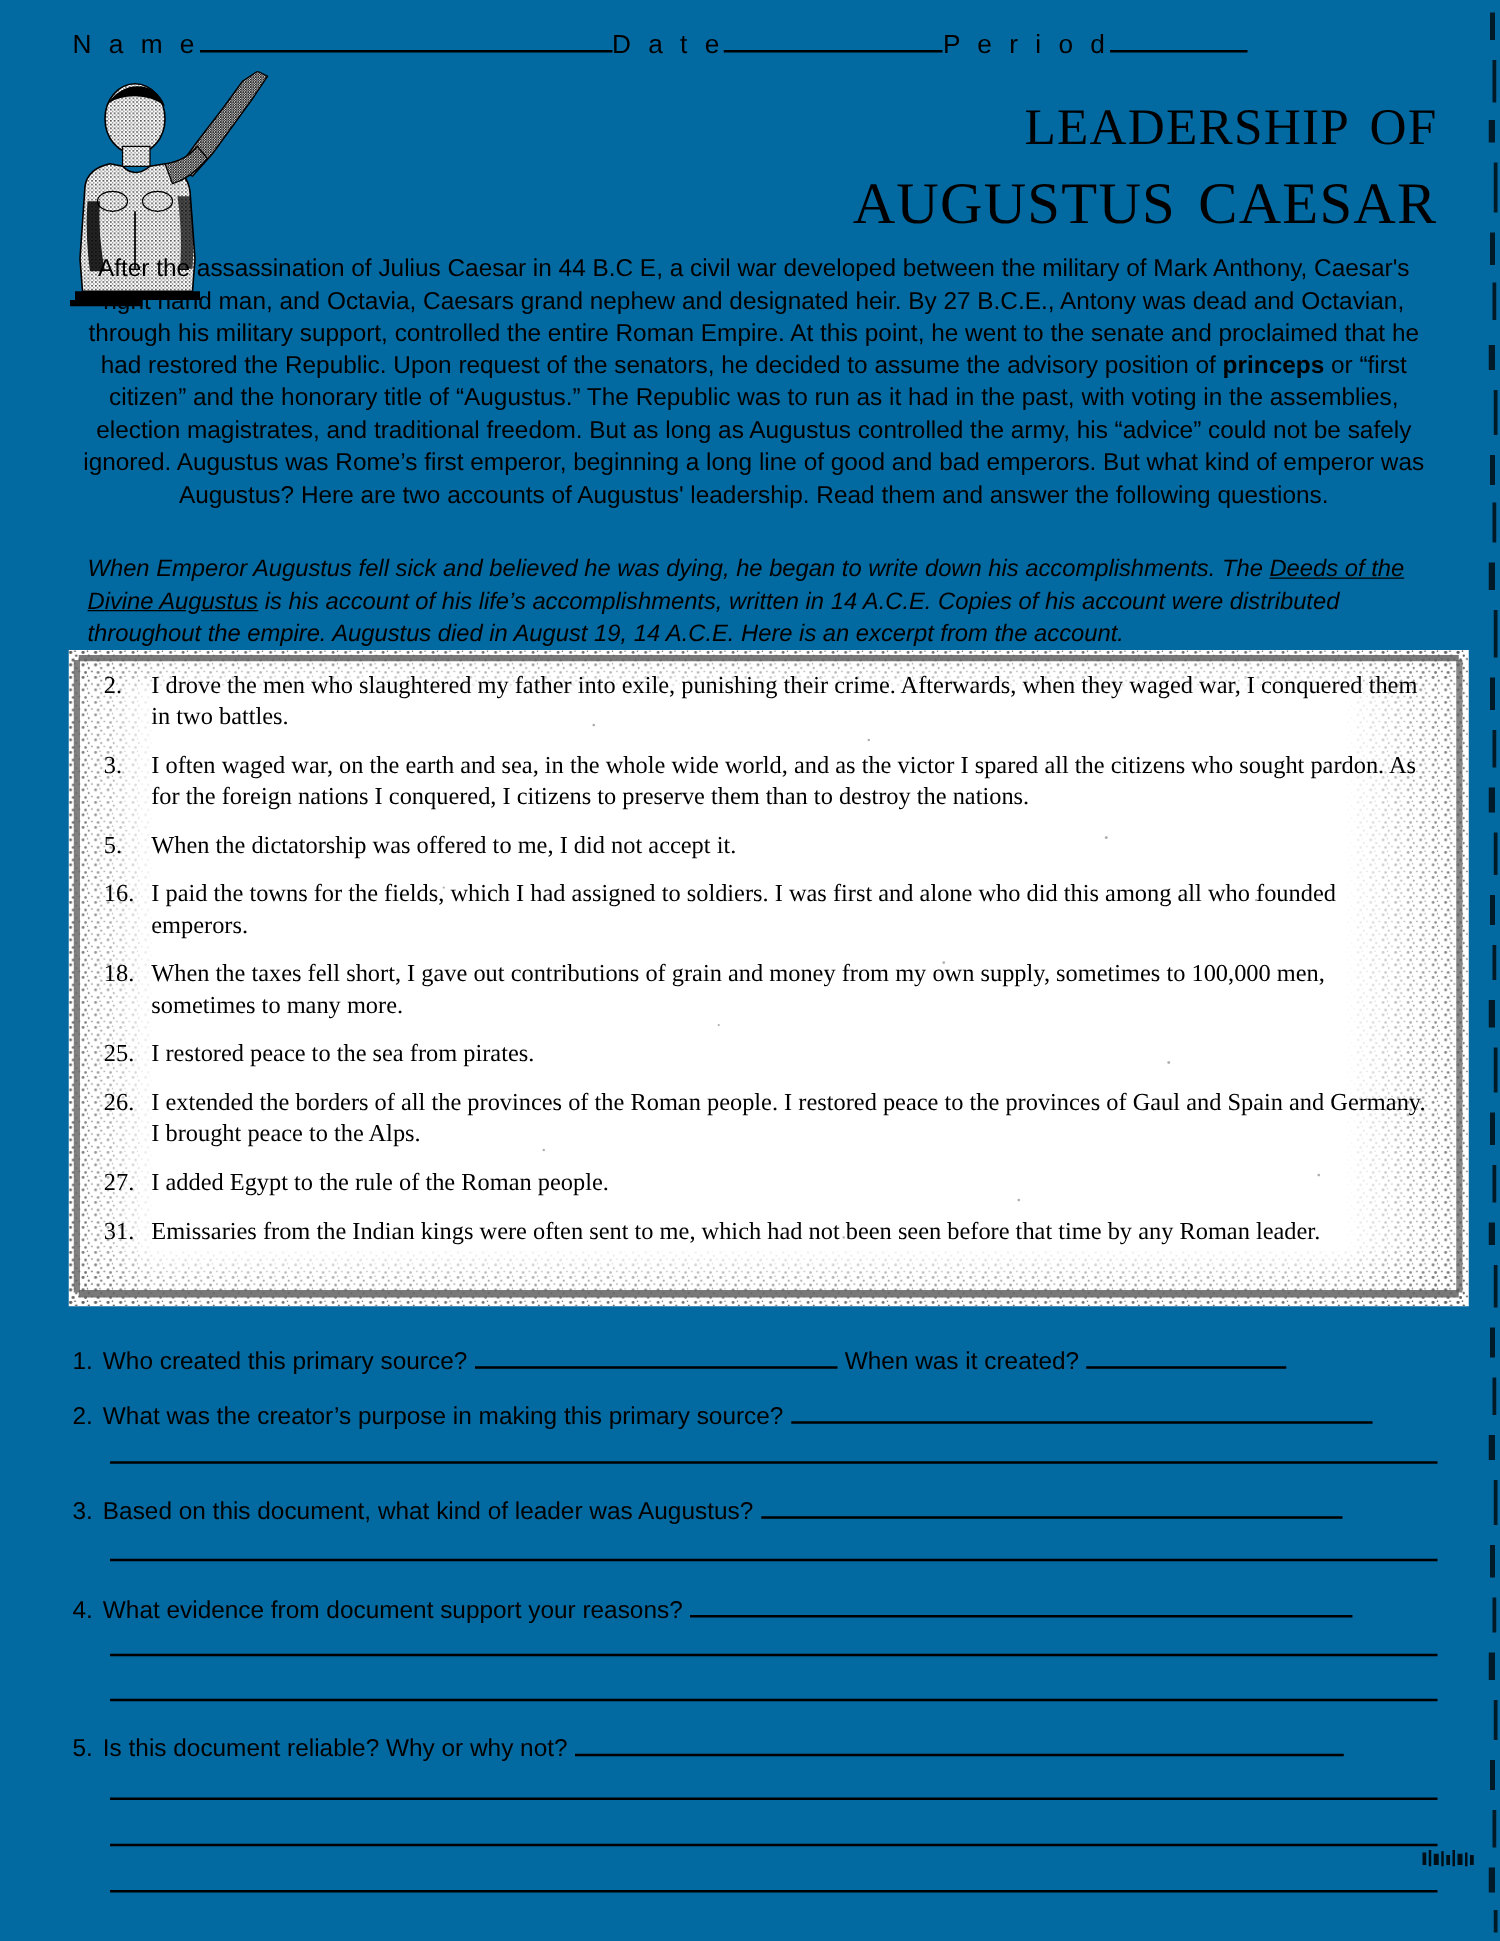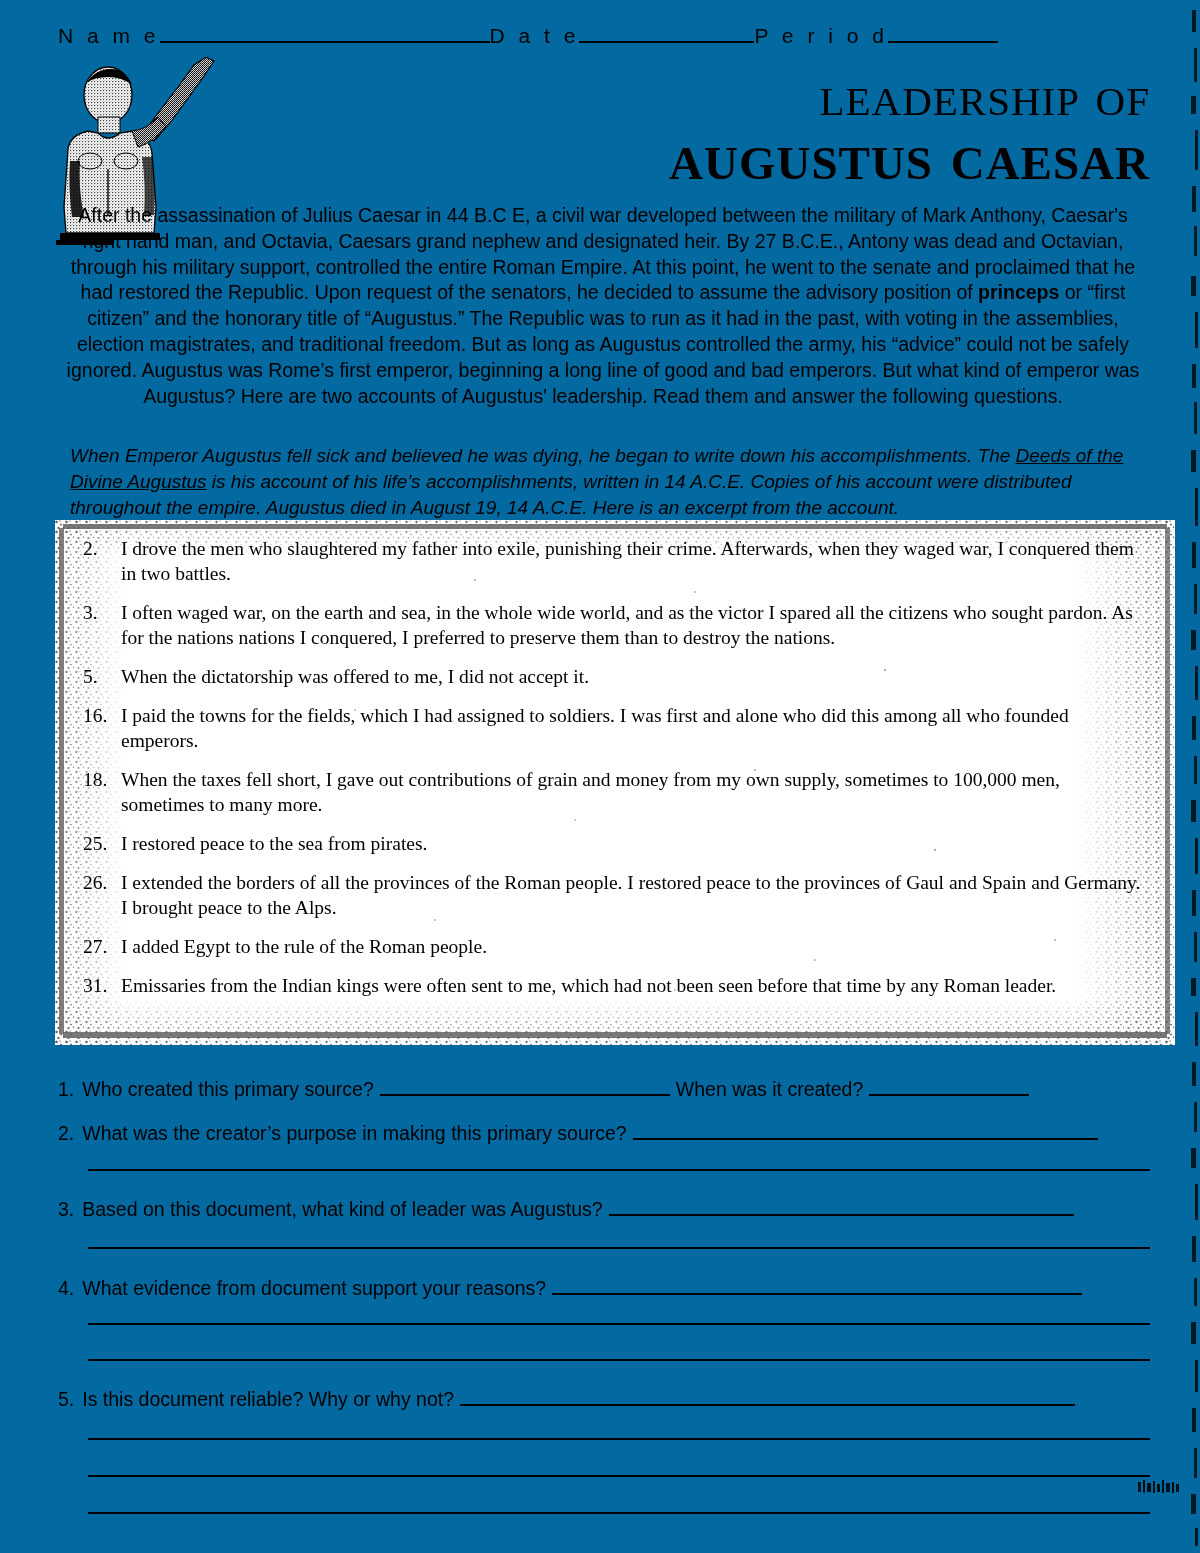--- a/index.html
+++ b/index.html
@@ -65,21 +65,20 @@
     font-variant: small-caps;
     text-transform: lowercase;
     padding-left: 38px;
   }
   .title-l2 {
     font-size: 67px;
     letter-spacing: 1px;
     font-variant: small-caps;
     text-transform: lowercase;
     padding-left: 52px;
-    font-weight: bold;
   }
 
   
   .intro {
     position: absolute;
     left: 58px;
     top: 203px;
     width: 1090px;
     font-size: 19.5px;
     line-height: 25.8px;
@@ -299,21 +298,21 @@
       </g>
     </svg>
 
     <div class="excerpt-inner">
       <div class="exi">
         <span class="num">2.</span>
         <span class="txt">I drove the men who slaughtered my father into exile, punishing their crime. Afterwards, when they waged war, I conquered them in two battles.</span>
       </div>
       <div class="exi">
         <span class="num">3.</span>
-        <span class="txt">I often waged war, on the earth and sea, in the whole wide world, and as the victor I spared all the citizens who sought pardon. As for the nations nations I conquered, I preferred to preserve them than to destroy the nations.</span>
+        <span class="txt">I often waged war, on the earth and sea, in the whole wide world, and as the victor I spared all the citizens who sought pardon. As for the foreign nations I conquered, I citizens to preserve them than to destroy the nations.</span>
       </div>
       <div class="exi">
         <span class="num">5.</span>
         <span class="txt">When the dictatorship was offered to me, I did not accept it.</span>
       </div>
       <div class="exi">
         <span class="num">16.</span>
         <span class="txt">I paid the towns for the fields, which I had assigned to soldiers. I was first and alone who did this among all who founded emperors.</span>
       </div>
       <div class="exi">

